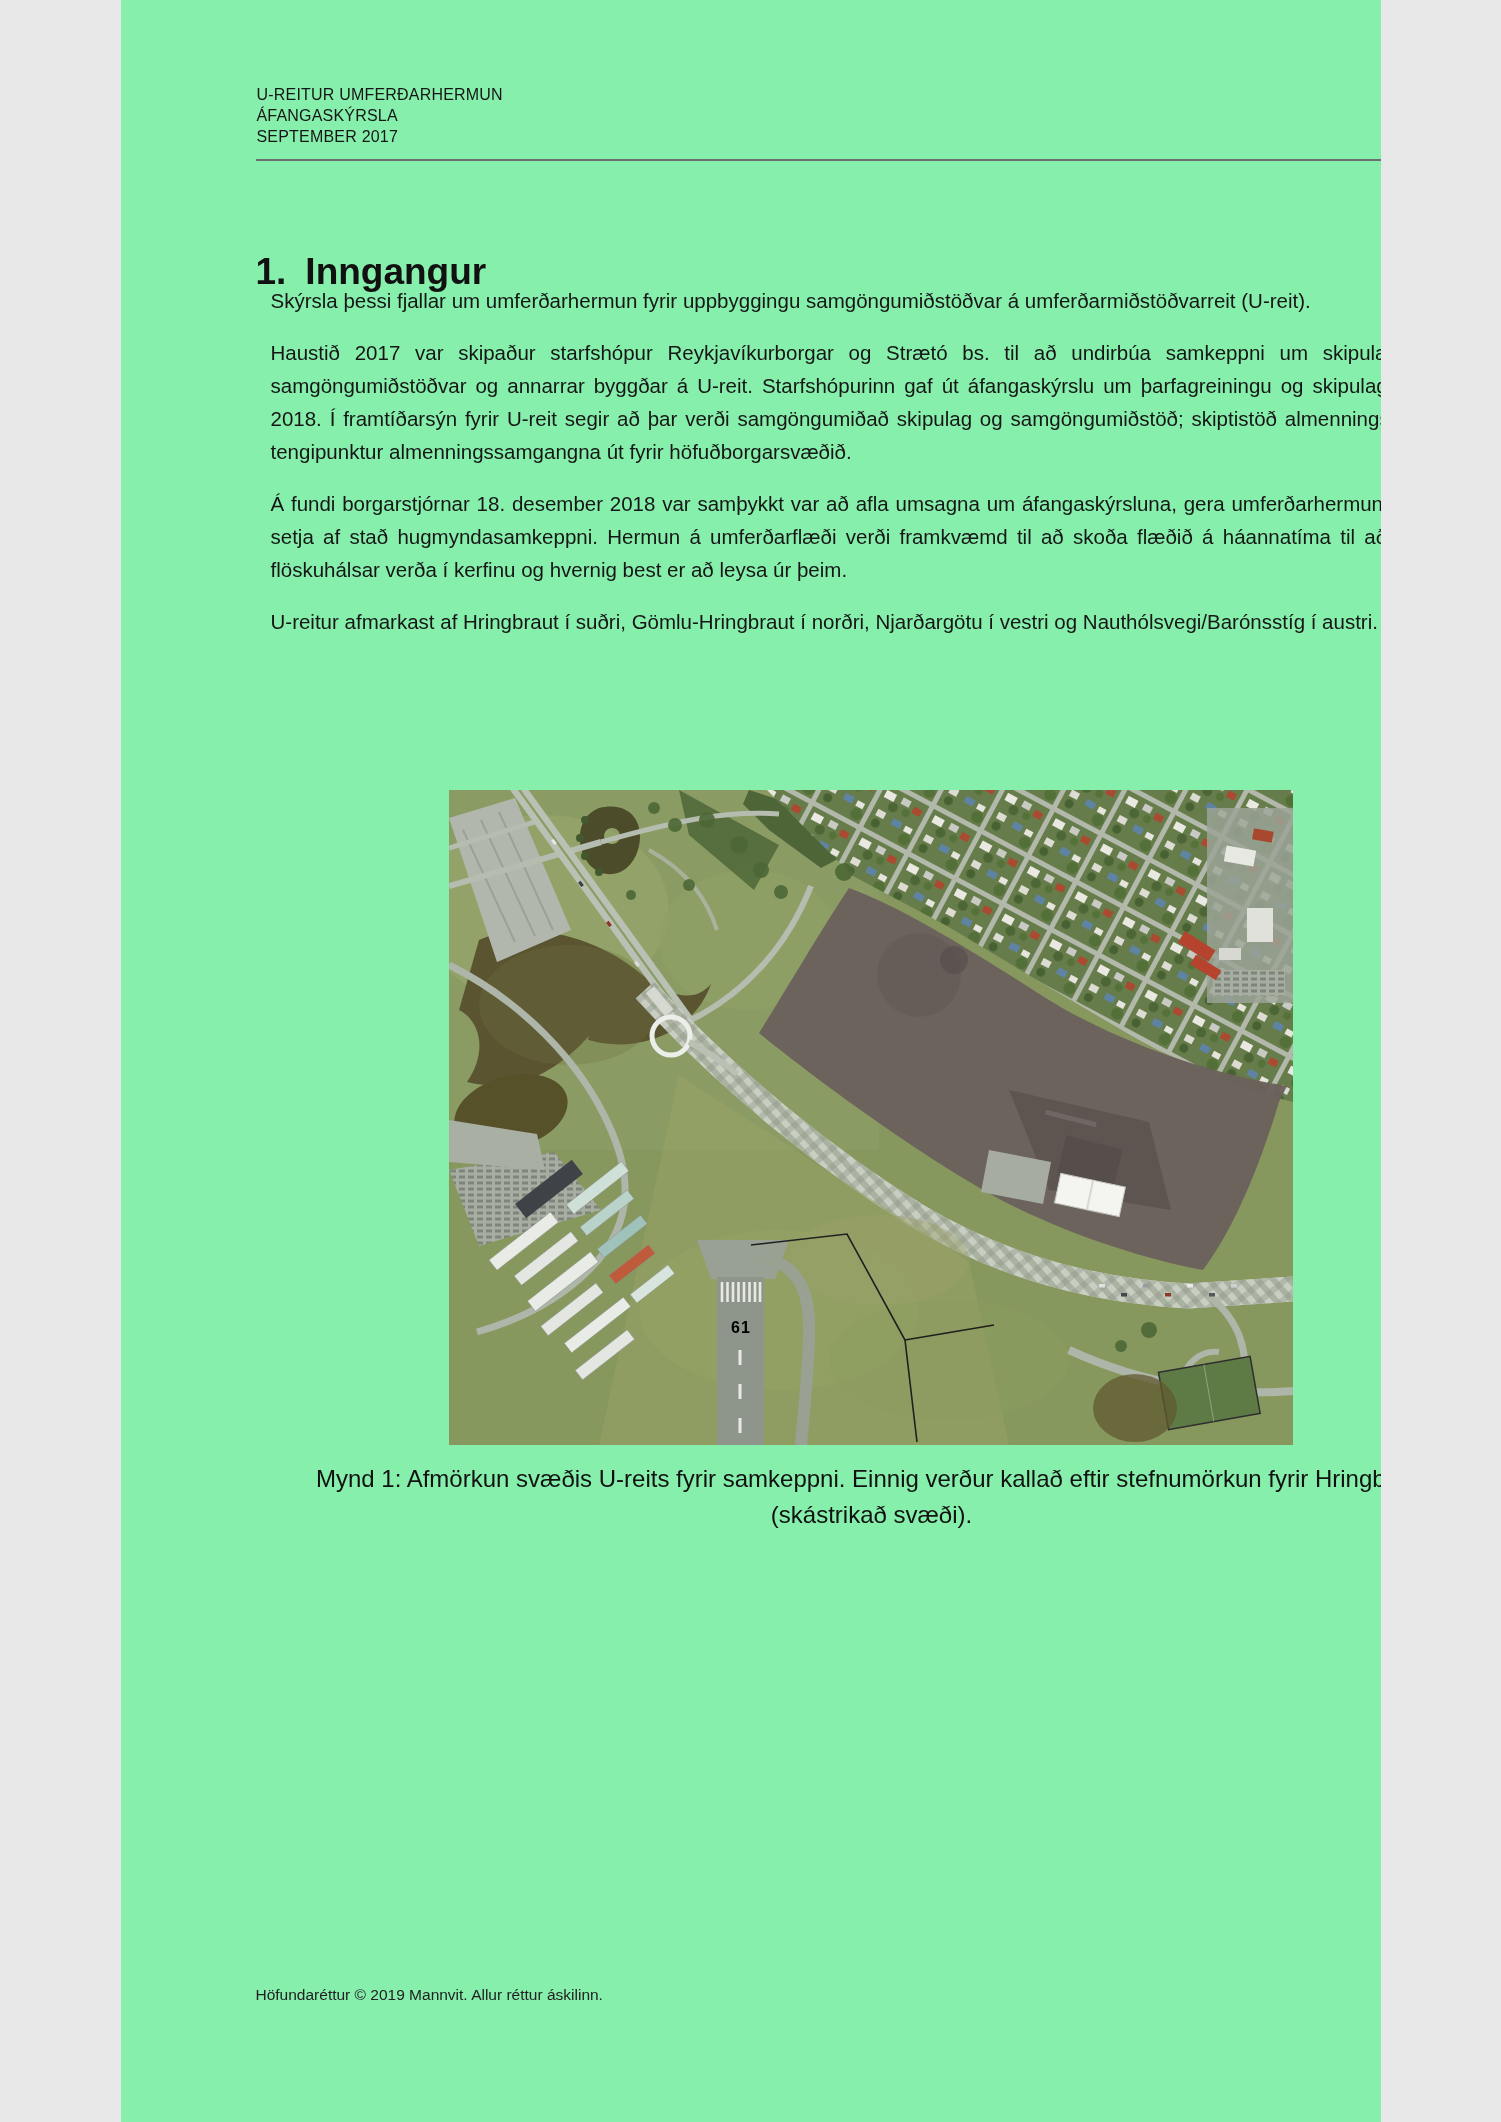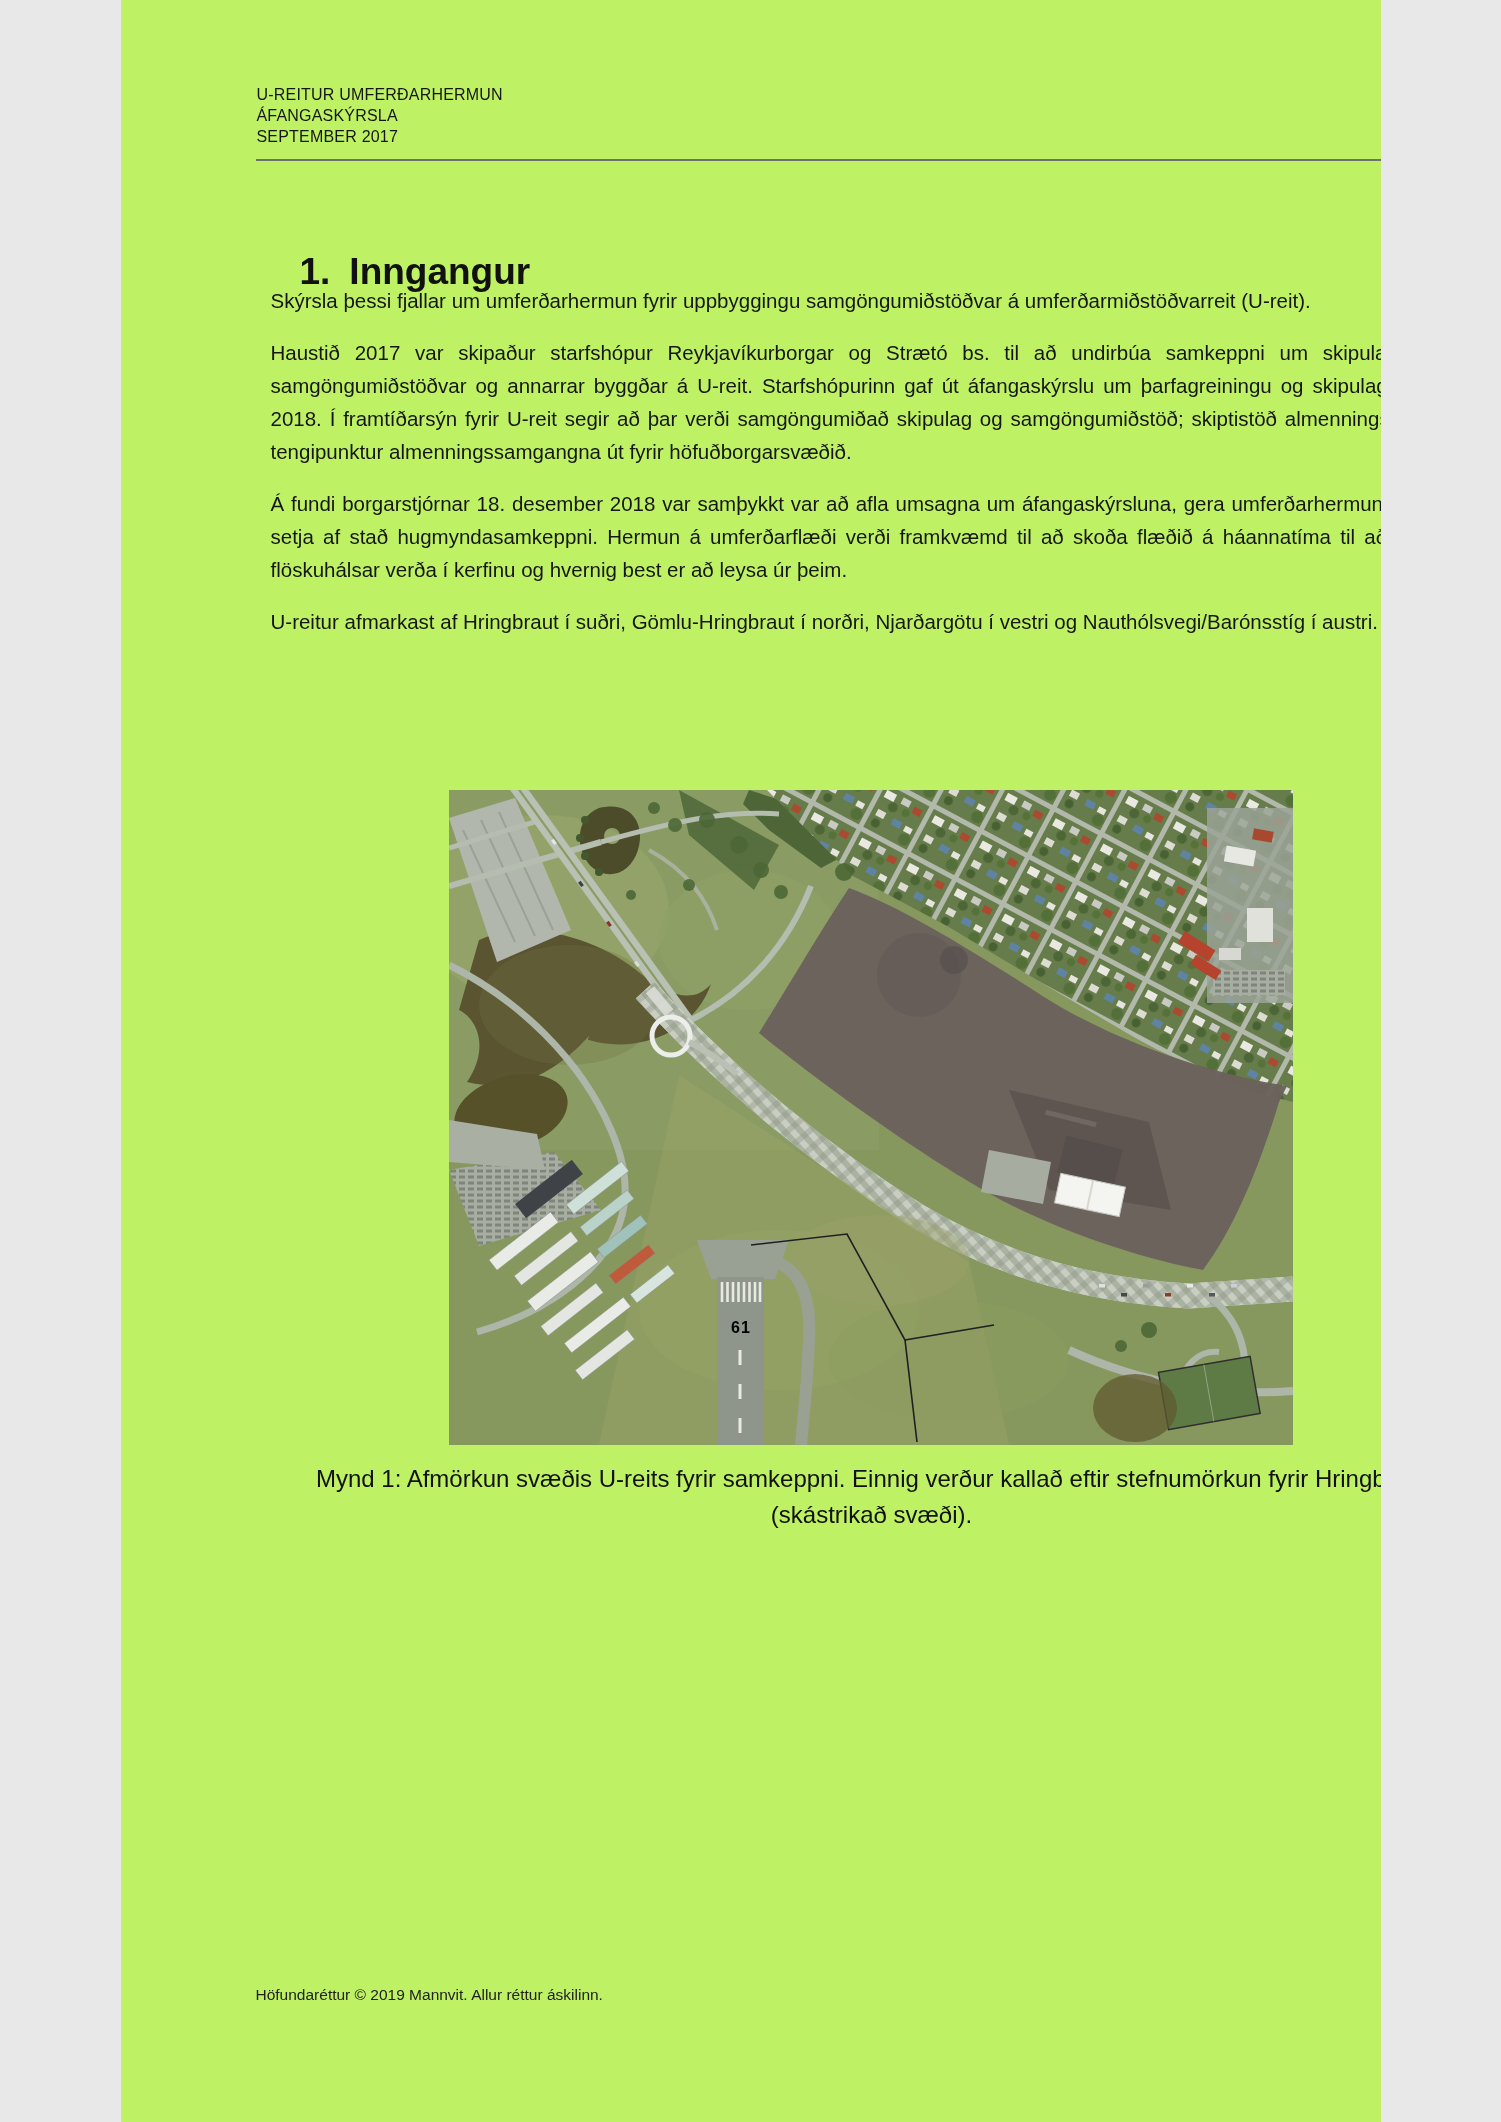--- a/index.html
+++ b/index.html
@@ -1,28 +1,28 @@
 <!DOCTYPE html>
 <html><head>
 <meta charset="utf-8">
 <style>
   html,body{margin:0;padding:0;background:#e8e8e8;}
   .page{
-    position:relative;width:1260px;height:2122px;background:#bef264;
+    position:relative;width:1260px;height:2122px;background:#86efac;
     font-family:"Liberation Sans",sans-serif;color:#1c1c1c;overflow:hidden;
     margin:0 auto;
   }
   
   .header-text{position:absolute;left:136px;top:84px;font-size:16px;line-height:21px;letter-spacing:.2px;color:#161616;}
   .header-rule{position:absolute;left:135px;top:159px;width:1232px;border-bottom:2.5px solid #6e6f71;}
   .logo{position:absolute;left:1085px;top:62px;display:flex;align-items:center;}
   .logo svg{width:56px;height:62px;display:block;}
   .logo-text{font-size:28px;letter-spacing:8px;color:#6d6e71;margin-left:16px;margin-top:6px;}
   
-  .title{position:absolute;left:135px;top:226px;font-size:37px;font-weight:bold;color:#111;margin-left:44px;}
+  .title{position:absolute;left:135px;top:226px;font-size:37px;font-weight:bold;color:#111;}
   .title .num{margin-right:19px;}
   .body{position:absolute;left:150px;top:284px;width:1232px;font-size:20.5px;line-height:33px;text-align:justify;color:#161616;}
   .body p{margin:0 0 19px 0;}
   
   .aerial-wrap{position:absolute;left:328px;top:790px;width:844px;height:655px;}
   .aerial-wrap svg{display:block;width:844px;height:655px;}
   .caption{position:absolute;left:135px;top:1461px;width:1232px;text-align:center;font-weight:normal;font-size:24px;line-height:36px;color:#111;}
   
   .footer{position:absolute;left:135px;top:1974px;width:1232px;display:flex;justify-content:space-between;align-items:flex-end;}
   .footer .copy{font-size:15.5px;color:#222;}

